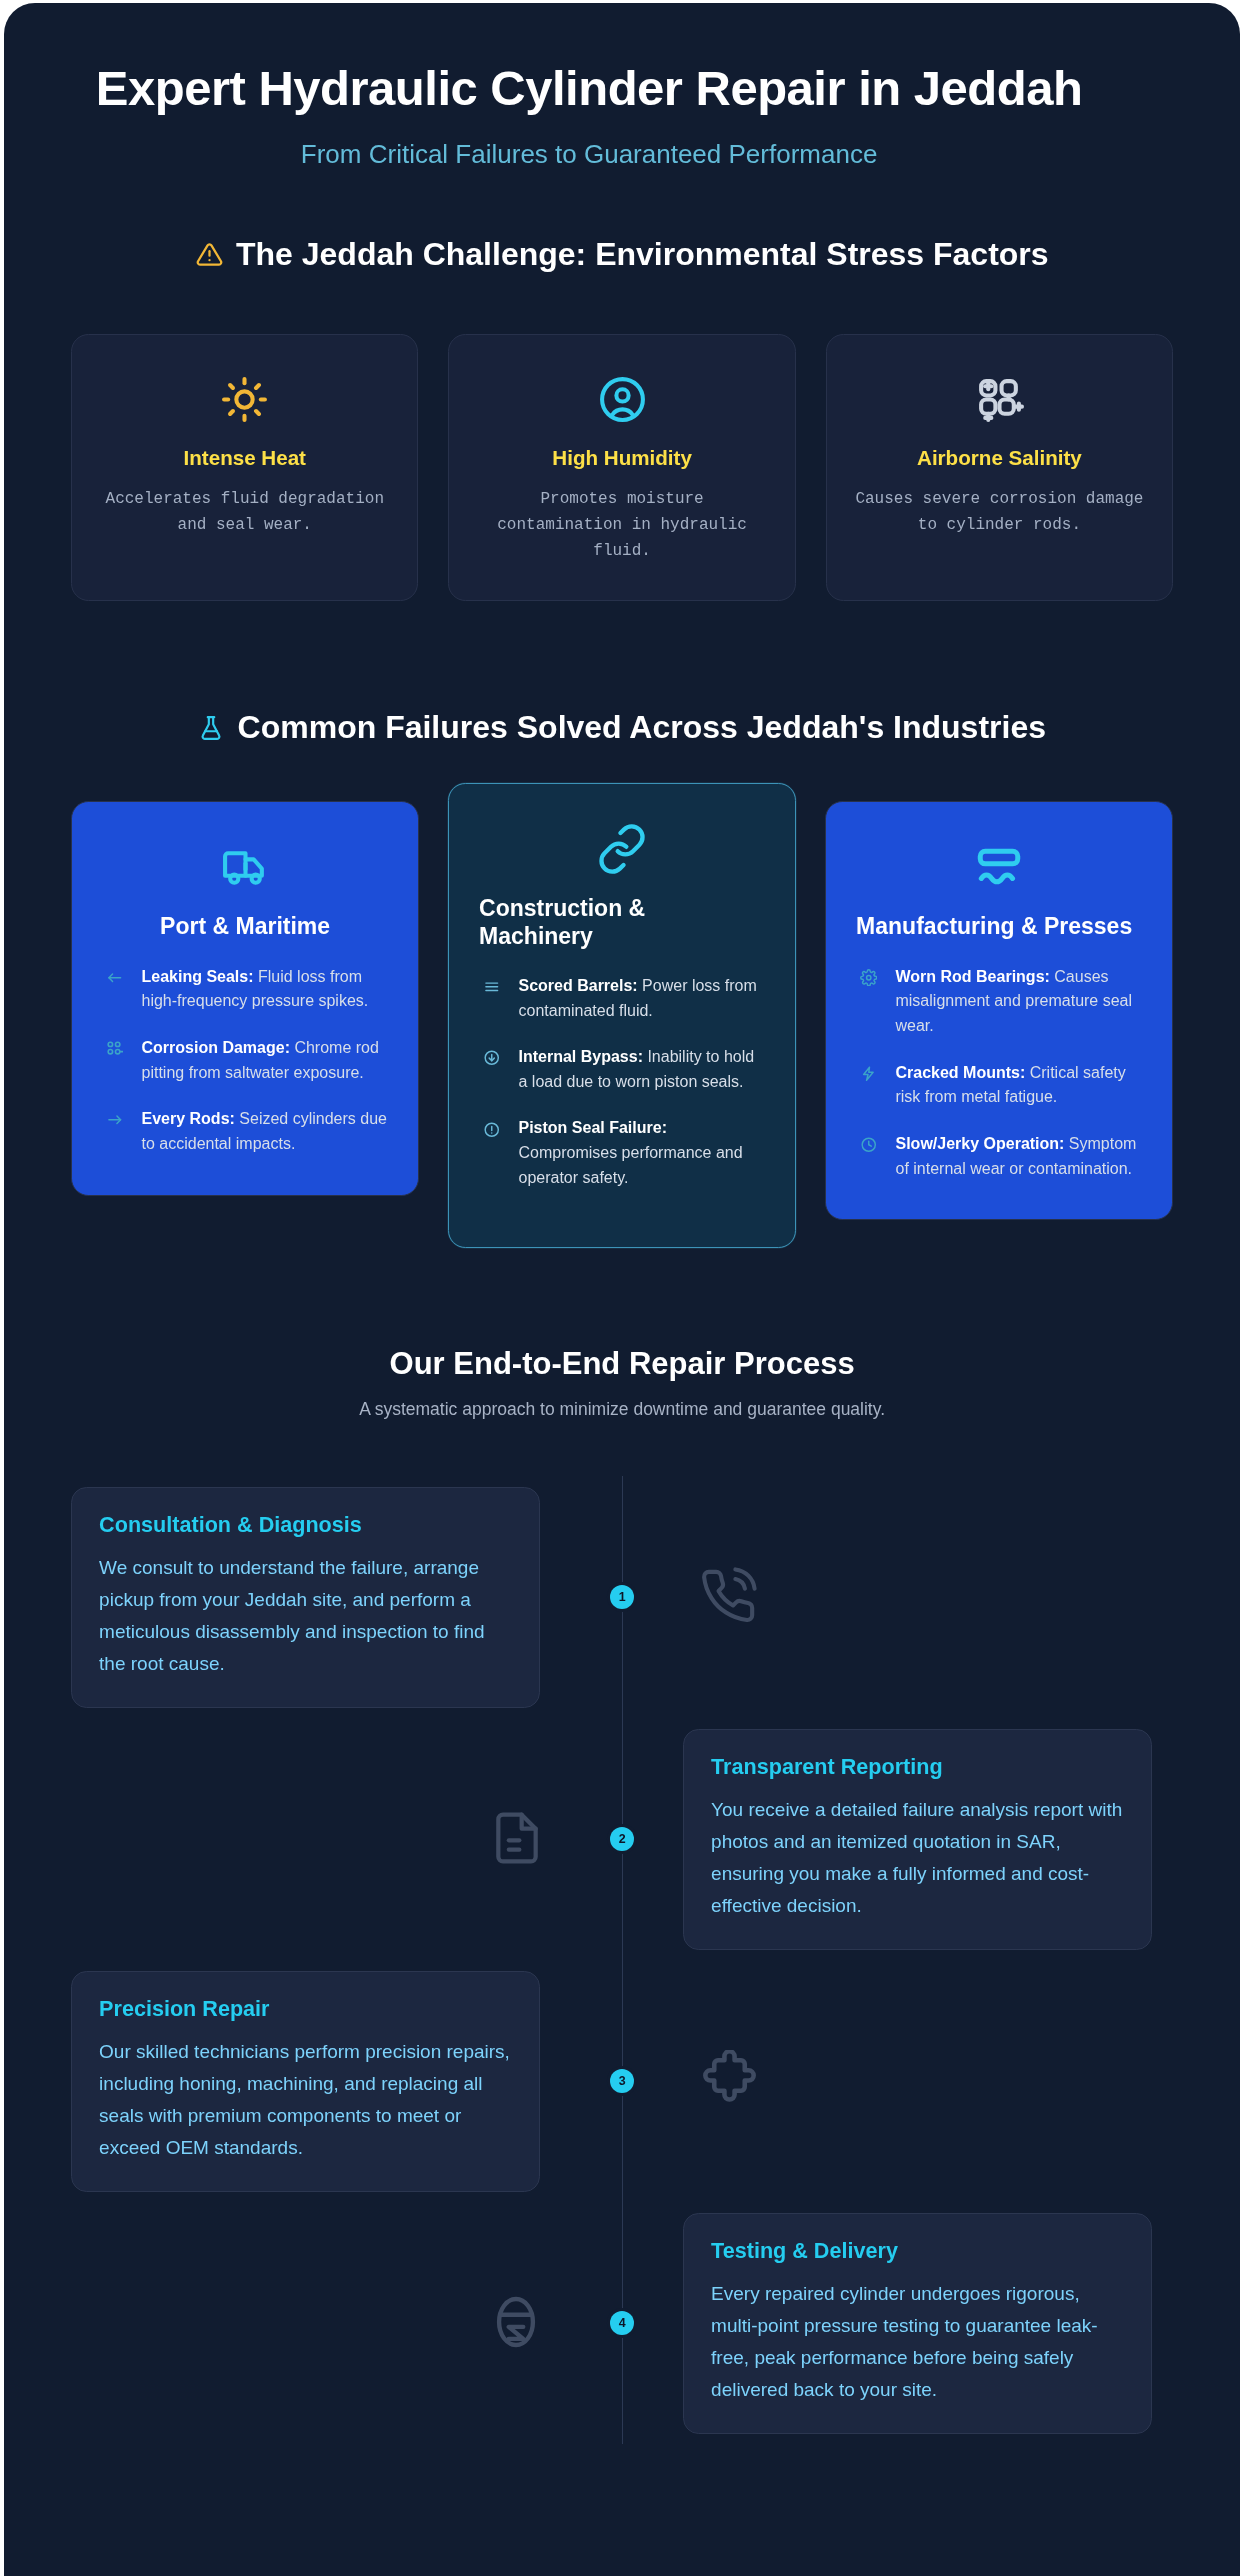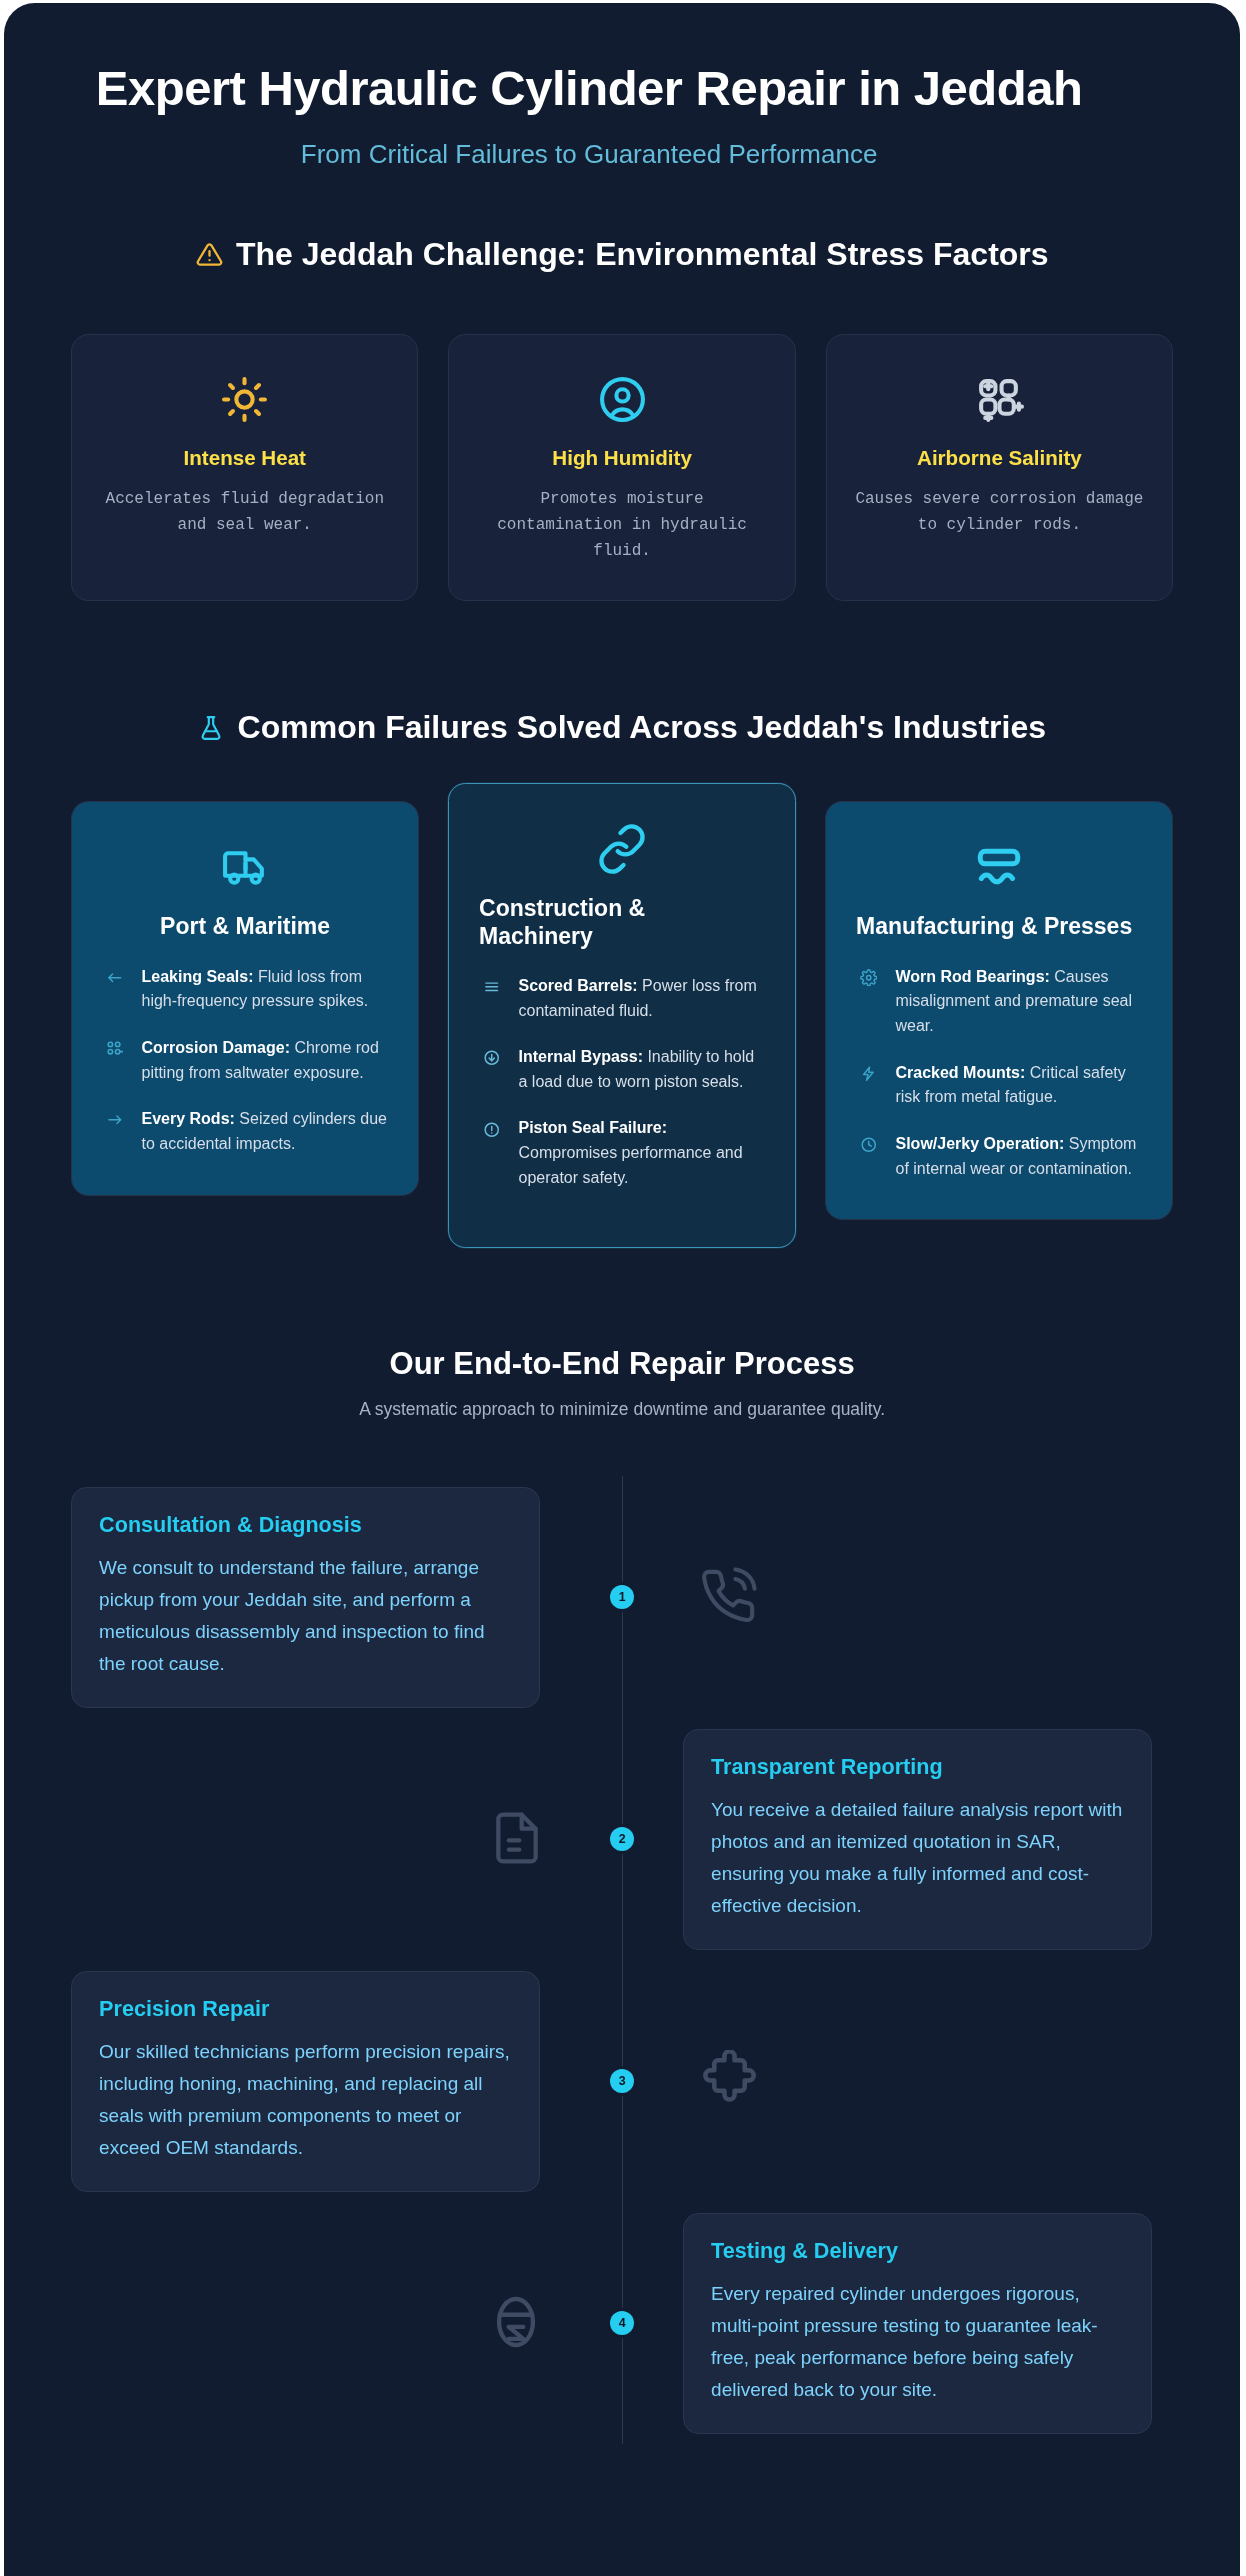--- a/index.html
+++ b/index.html
@@ -89,21 +89,21 @@
   
   .fail-row {
     display: flex;
     gap: 29px;
     padding: 0 67px;
     margin-top: 55px;
     align-items: flex-start;
   }
   .fail-card {
     flex: 1;
-    background: #0c4a6e;
+    background: #1d4ed8;
     border: 1px solid #27314b;
     border-radius: 17.5px;
     padding: 32px 30px 38px 30px;
   }
   .fail-card.featured {
     background: #102f47;
     border: 1px solid #3c93b8;
     margin-top: -18.5px;
     padding-bottom: 56px;
     box-shadow: 0 0 0 0.5px rgba(80,200,235,.2);

